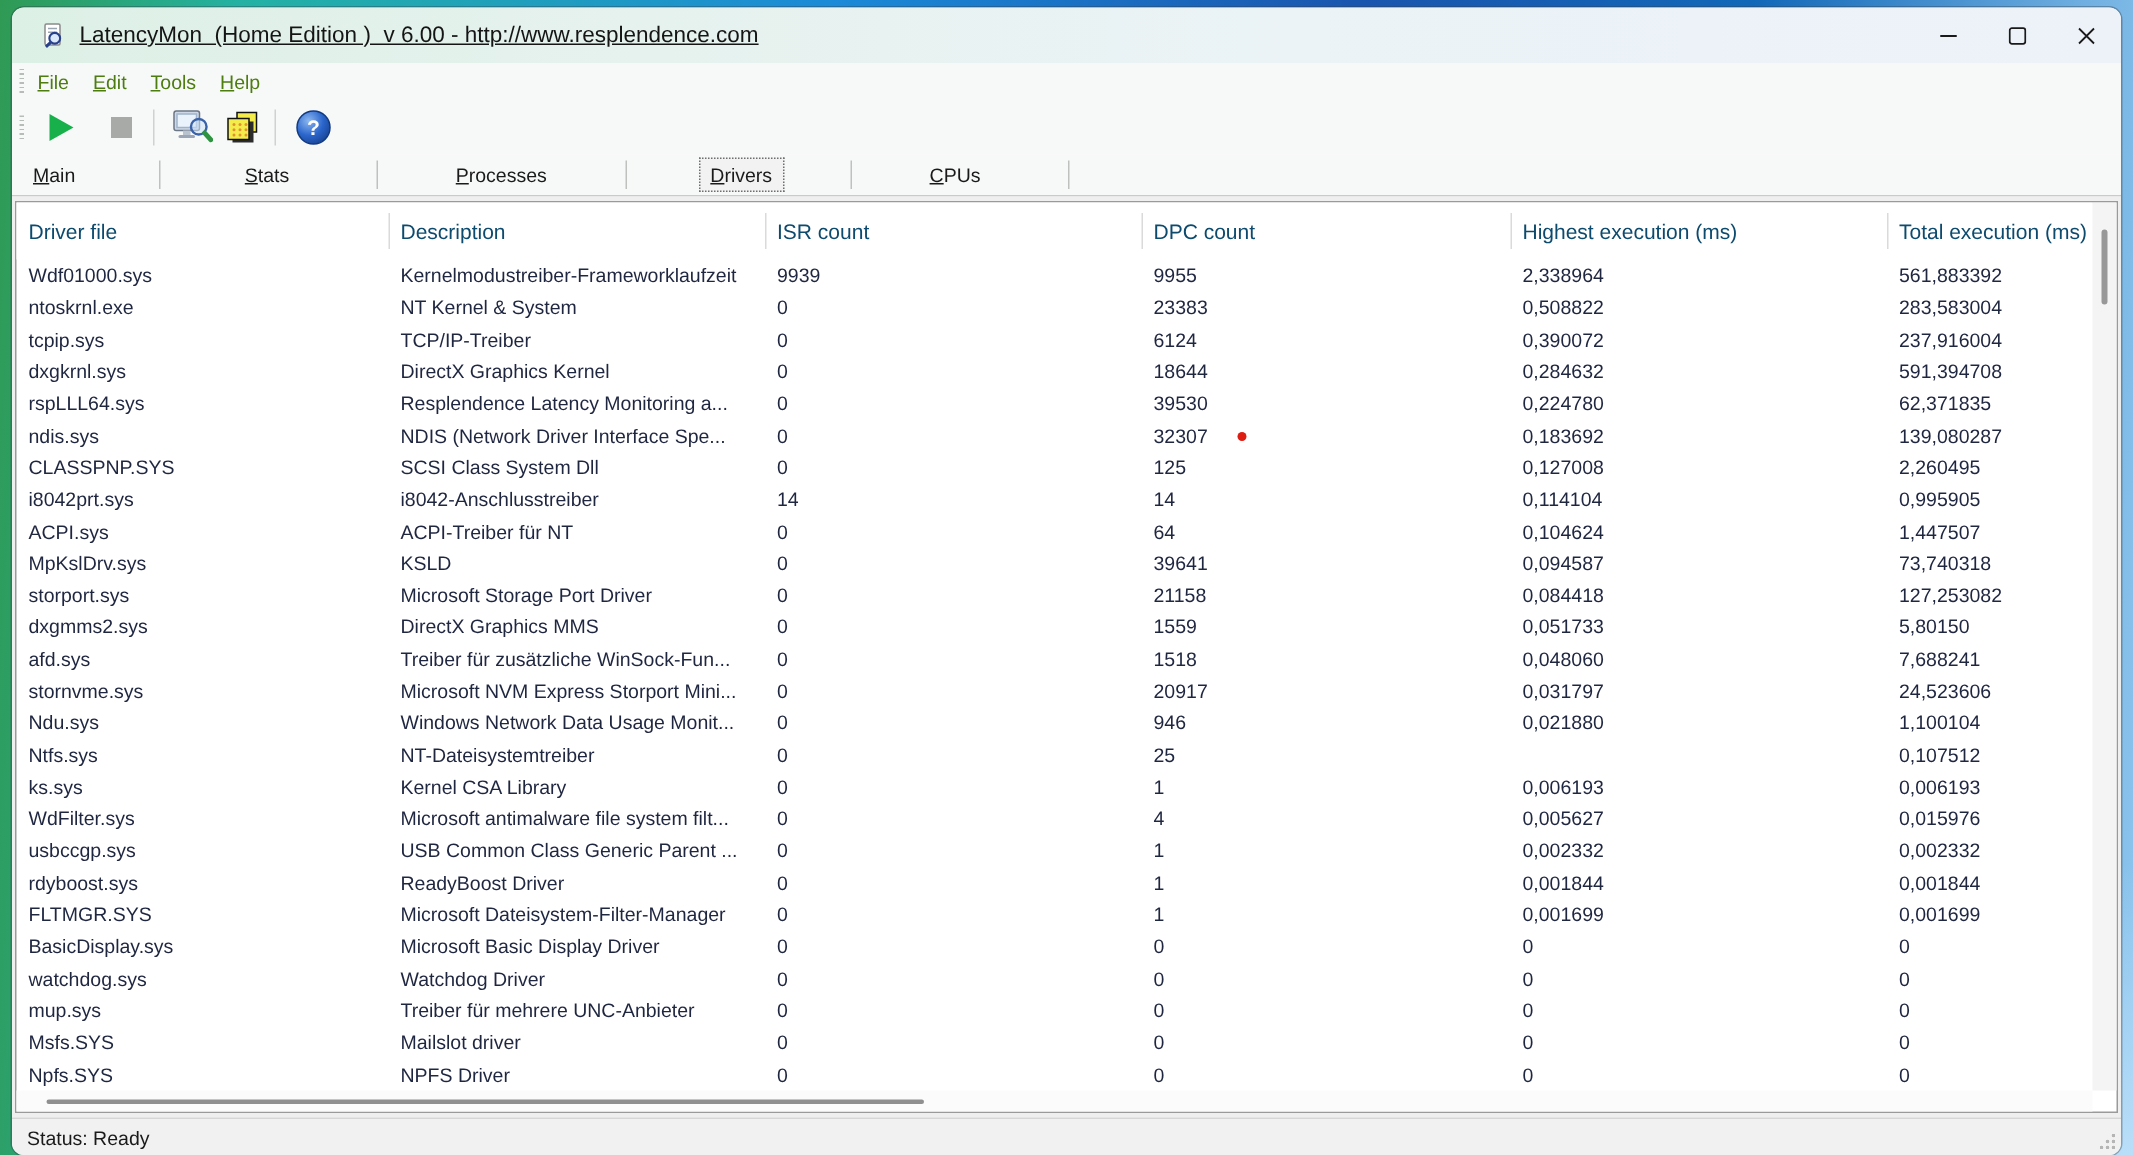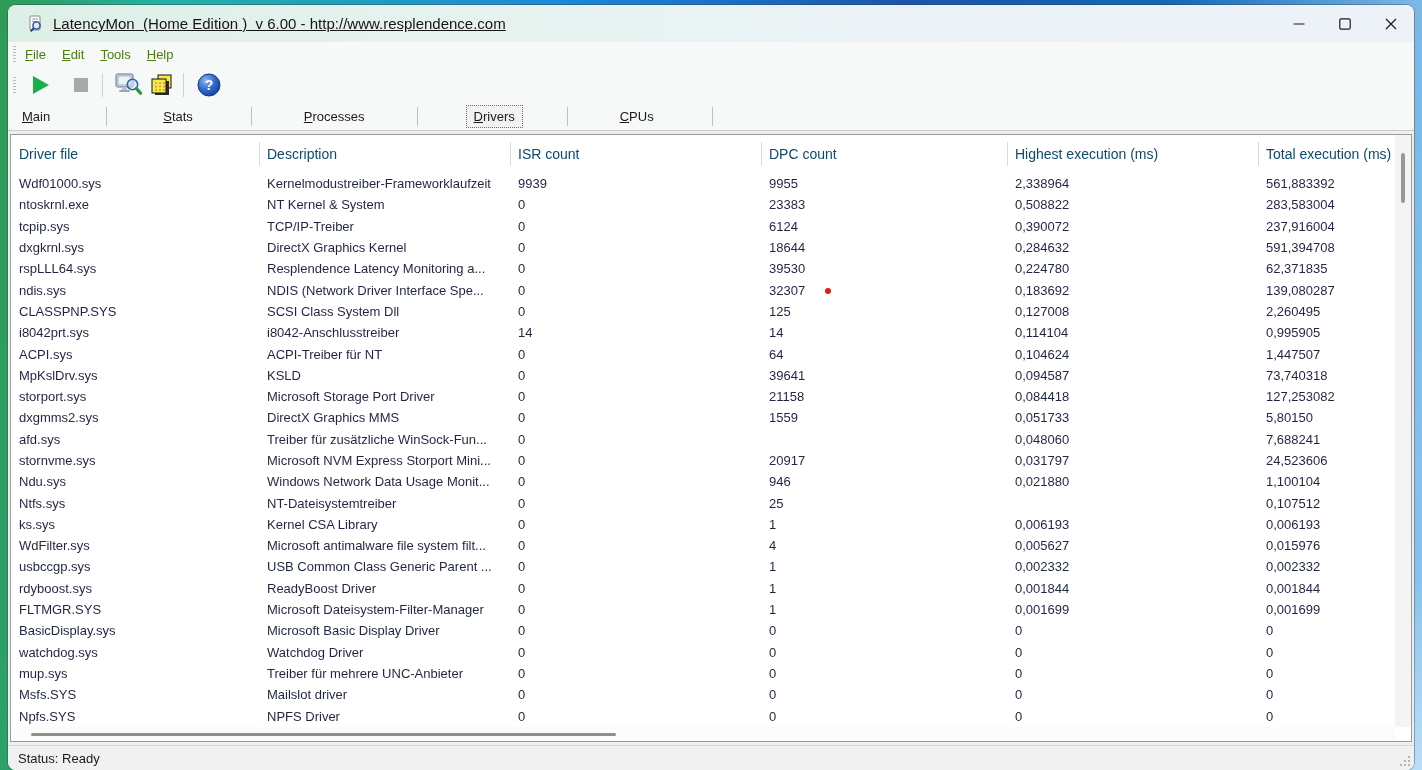--- a/index.html
+++ b/index.html
@@ -312,20 +312,21 @@
             <span class="cell c1">DirectX Graphics MMS</span>
             <span class="cell c2">0</span>
             <span class="cell c3">1559</span>
             <span class="cell c4">0,051733</span>
             <span class="cell c5">5,80150</span>
           </div>
           <div class="trow">
             <span class="cell c0">afd.sys</span>
             <span class="cell c1">Treiber für zusätzliche WinSock-Fun...</span>
             <span class="cell c2">0</span>
+            <span class="cell c3">1518</span>
             <span class="cell c4">0,048060</span>
             <span class="cell c5">7,688241</span>
           </div>
           <div class="trow">
             <span class="cell c0">stornvme.sys</span>
             <span class="cell c1">Microsoft NVM Express Storport Mini...</span>
             <span class="cell c2">0</span>
             <span class="cell c3">20917</span>
             <span class="cell c4">0,031797</span>
             <span class="cell c5">24,523606</span>

